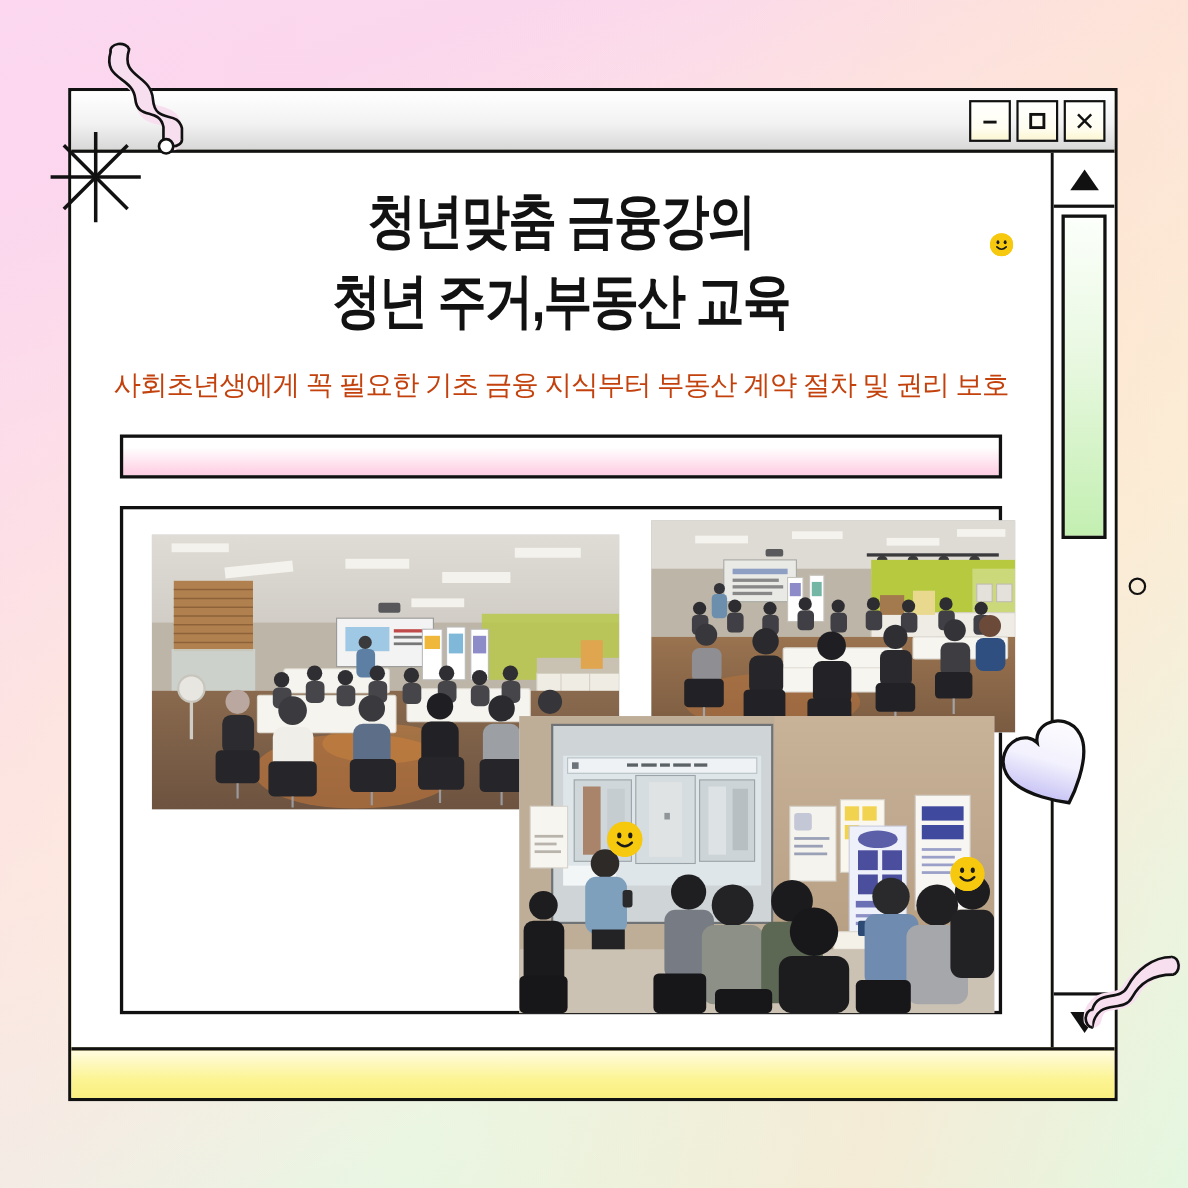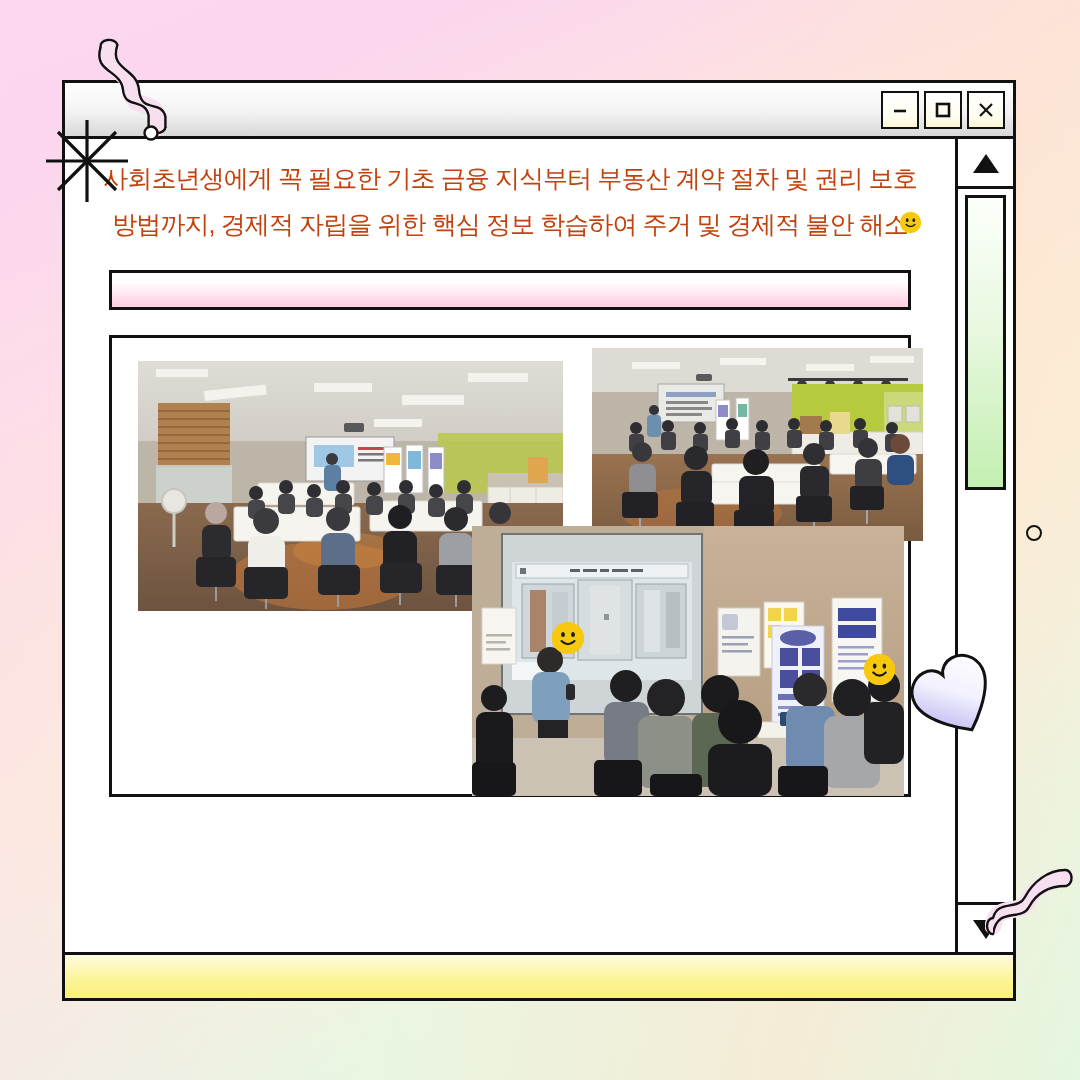--- a/index.html
+++ b/index.html
@@ -267,24 +267,27 @@
           <line x1="4" y1="4" x2="16" y2="16" stroke="#111" stroke-width="2.2"></line>
           <line x1="16" y1="4" x2="4" y2="16" stroke="#111" stroke-width="2.2"></line>
         </svg>
       </div>
     </div>
 
     <div id="window-body">
 
       <div id="content">
 
+        <div id="headline">
+          <div class="headline-line">청년맞춤 금융강의</div>
+          <div class="headline-line">청년 주거,부동산 교육</div>
+        </div>
 
         <div id="subtitle">
           <div class="subtitle-line">사회초년생에게 꼭 필요한 기초 금융 지식부터 부동산 계약 절차 및 권리 보호</div>
-          <div class="subtitle-line">방법까지, 경제적 자립을 위한 핵심 정보 학습하여 주거 및 경제적 불안 해소</div>
         </div>
 
         <div id="pink-bar"></div>
 
         <div id="gallery">
 
           <div class="photo" id="photo-1">
             <svg width="100%" height="100%" viewBox="0 0 425 250" preserveAspectRatio="none">
               <defs>
                 <linearGradient id="p1ceil" x1="0" y1="0" x2="0" y2="1">

